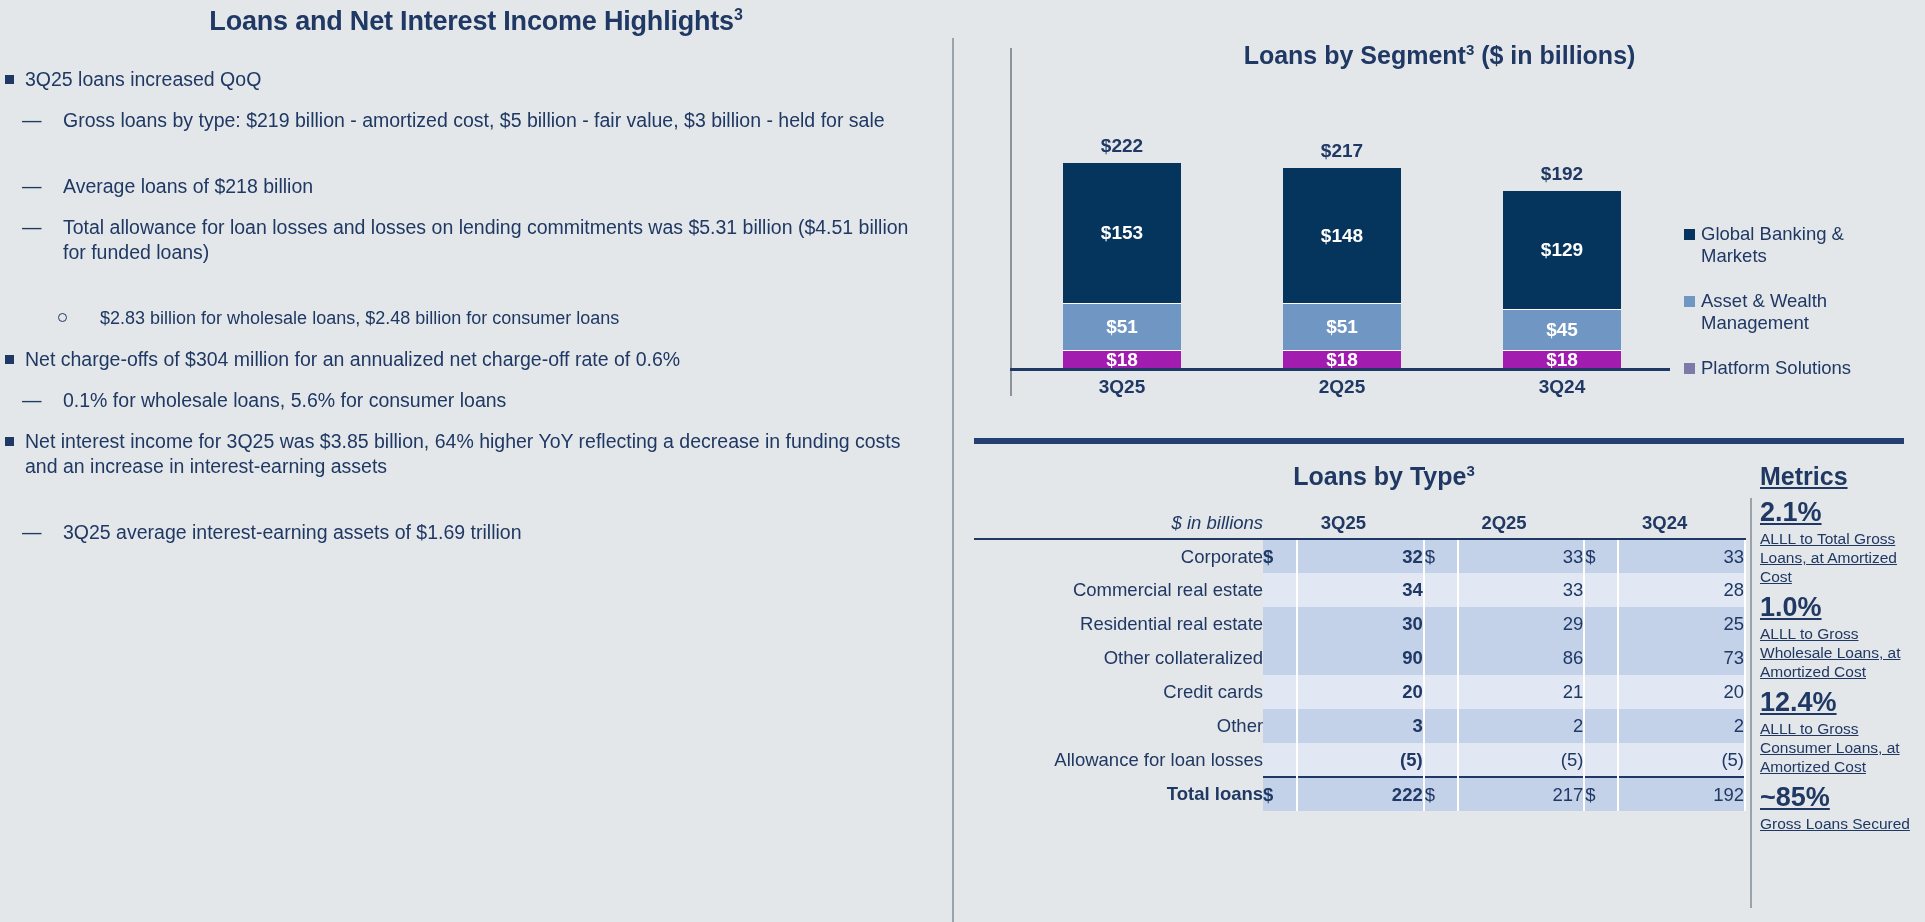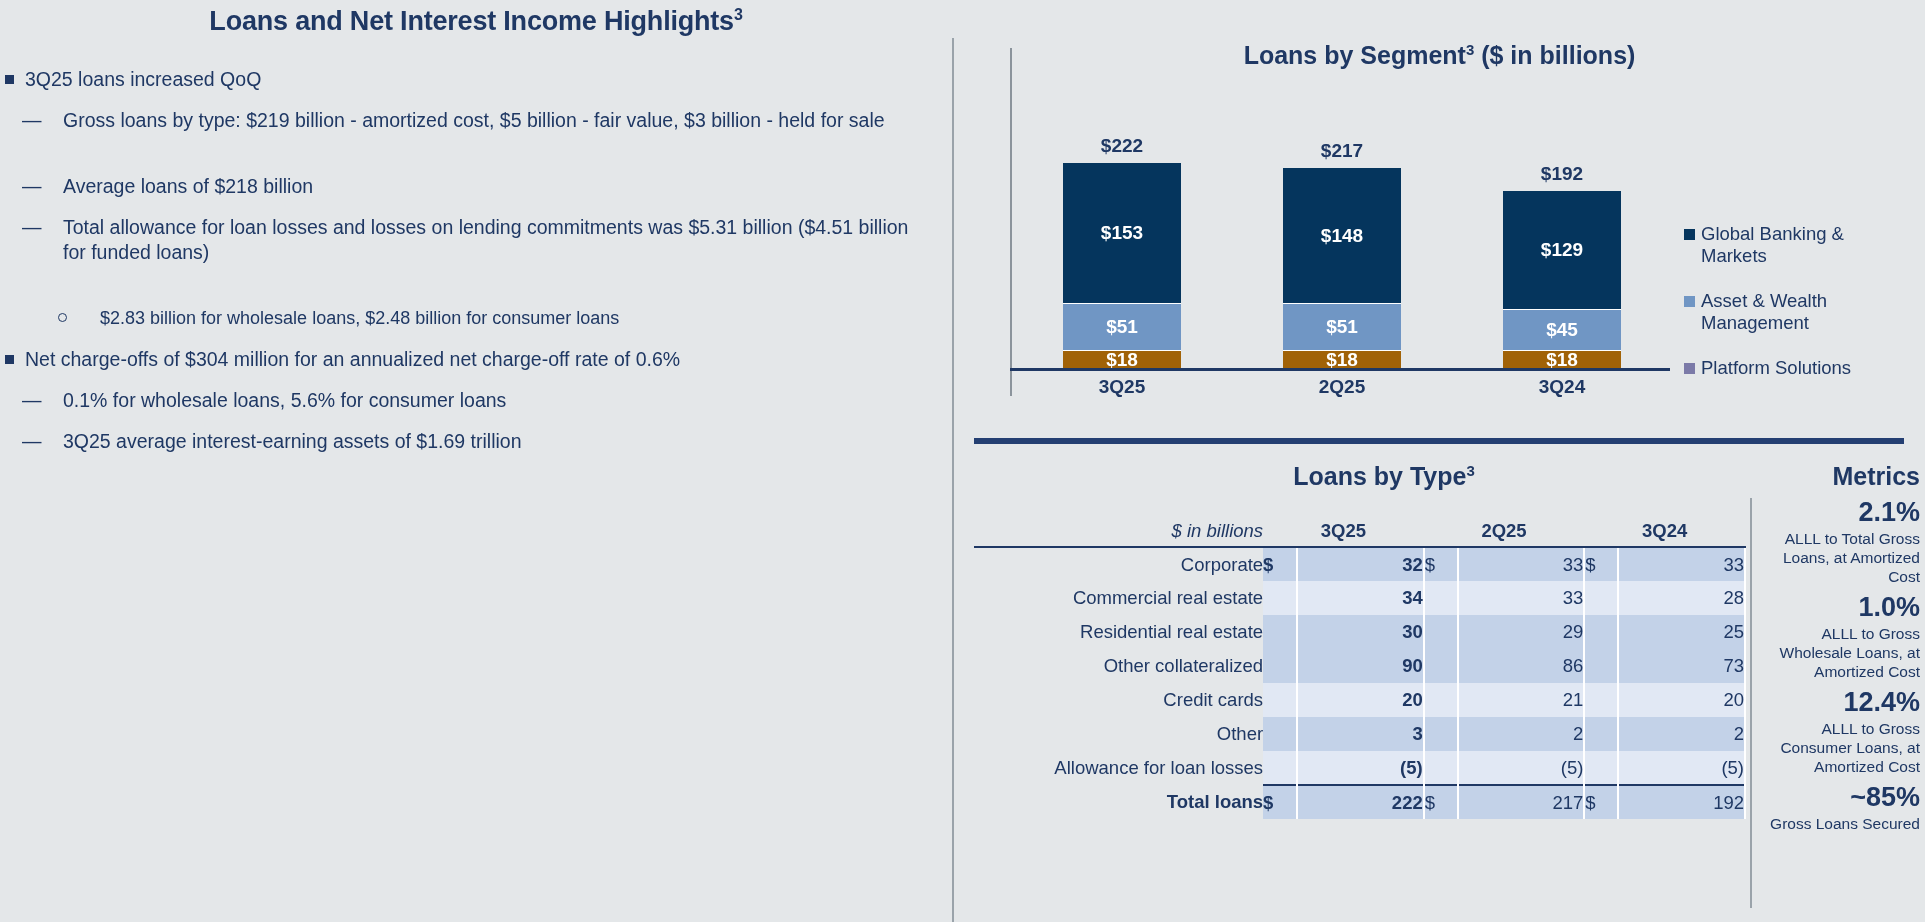--- a/index.html
+++ b/index.html
@@ -163,21 +163,21 @@
     display: flex;
     align-items: center;
     justify-content: center;
     color: #ffffff;
     font-size: 19px;
     font-weight: bold;
     border-bottom: 1.5px solid #ffffff;
   }
   .seg.gbm { background: #05355d; }
   .seg.awm { background: #7096c4; }
-  .seg.ps  { background: #a16207; border-bottom: none; }
+  .seg.ps  { background: #a21caf; border-bottom: none; }
 
   .chart-baseline {
     position: absolute;
     left: 56px; top: 320px;
     width: 660px; height: 3px;
     background: #1f3864;
   }
 
   .xlabels {
     position: absolute;
@@ -236,21 +236,21 @@
   .table-title {
     text-align: center;
     font-size: 25px;
     font-weight: bold;
     color: #1f3864;
     padding-left: 60px;
   }
   .table-title sup { font-size: 15px; vertical-align: super; }
 
   table.loans {
-    margin-top: 24px;
+    margin-top: 16px;
     margin-left: 20px;
     border-collapse: collapse;
     width: 772px;
     table-layout: fixed;
   }
 
   table.loans th, table.loans td {
     font-size: 18.5px;
     color: #1f3864;
     padding: 0;
@@ -304,21 +304,22 @@
     background: #c3d2e8;
   }
   tr.total-row td.rowlabel { font-weight: bold; }
   tr.total-row td.val.first, tr.total-row td.cur.first { font-weight: bold; }
 
   
   .metrics {
     position: absolute;
     left: 806px; top: 462px;
     width: 160px;
-    text-align: right;
+    text-align: left;
+    text-decoration: underline;
   }
   .metrics-divider {
     position: absolute;
     left: 796px; top: 498px;
     width: 2px; height: 410px;
     background: #9aa3aa;
   }
   .metrics-title {
     font-size: 25px;
     font-weight: bold;
@@ -377,20 +378,24 @@
       <div class="b1">
         <span class="sq"></span>
         <span>Net charge-offs of $304 million for an annualized net charge-off rate of 0.6%</span>
       </div>
 
       <div class="b2">
         <span class="dash">—</span>
         <span>0.1% for wholesale loans, 5.6% for consumer loans</span>
       </div>
 
+      <div class="b1">
+        <span class="sq"></span>
+        <span class="justified">Net interest income for 3Q25 was $3.85 billion, 64% higher YoY reflecting a decrease in funding costs and an increase in interest-earning assets</span>
+      </div>
 
       <div class="b2">
         <span class="dash">—</span>
         <span>3Q25 average interest-earning assets of $1.69 trillion</span>
       </div>
 
     </div>
   </div>
 
   <div class="vdivider"></div>

